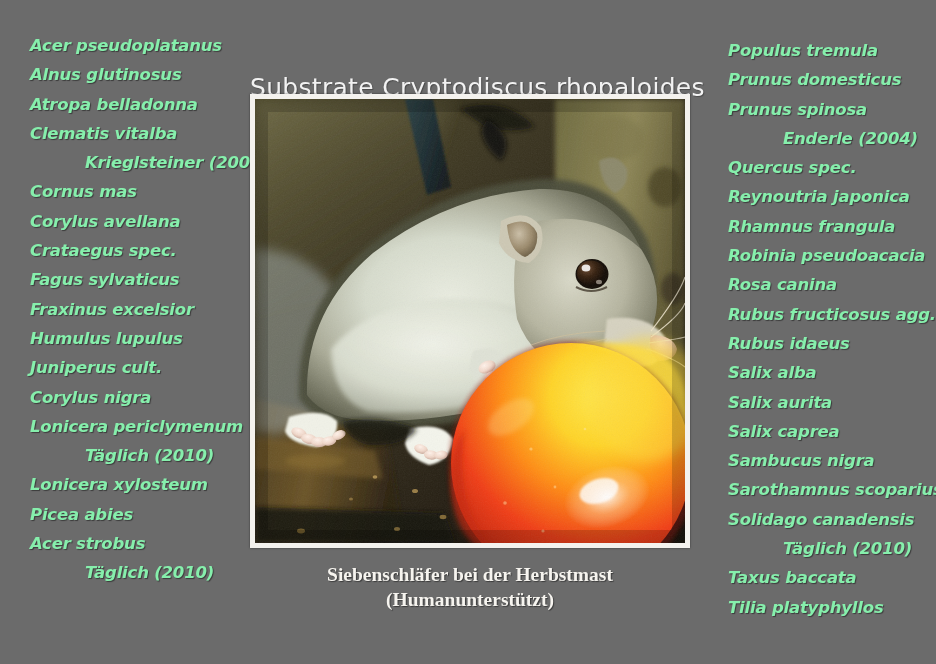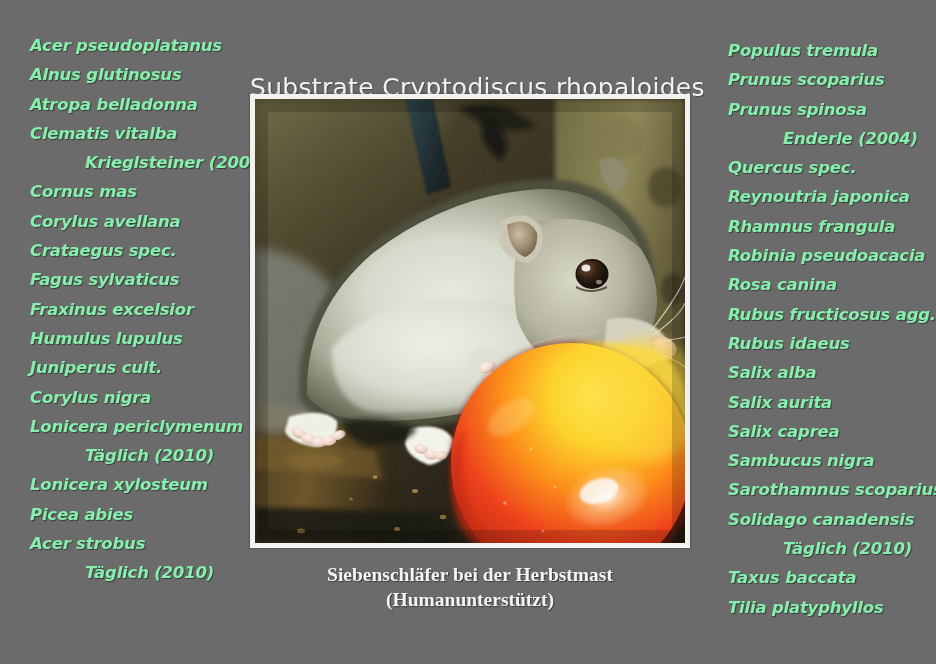--- a/index.html
+++ b/index.html
@@ -123,21 +123,21 @@
       <div class="species-item">Lonicera periclymenum</div>
       <div class="species-item ref">Täglich (2010)</div>
       <div class="species-item">Lonicera xylosteum</div>
       <div class="species-item">Picea abies</div>
       <div class="species-item">Acer strobus</div>
       <div class="species-item ref">Täglich (2010)</div>
     </div>
 
   <div id="right-column" class="species-column">
       <div class="species-item">Populus tremula</div>
-      <div class="species-item">Prunus scoparius</div>
+      <div class="species-item">Prunus domesticus</div>
       <div class="species-item">Prunus spinosa</div>
       <div class="species-item ref">Enderle (2004)</div>
       <div class="species-item">Quercus spec.</div>
       <div class="species-item">Reynoutria japonica</div>
       <div class="species-item">Rhamnus frangula</div>
       <div class="species-item">Robinia pseudoacacia</div>
       <div class="species-item">Rosa canina</div>
       <div class="species-item">Rubus fructicosus agg.</div>
       <div class="species-item">Rubus idaeus</div>
       <div class="species-item">Salix alba</div>

